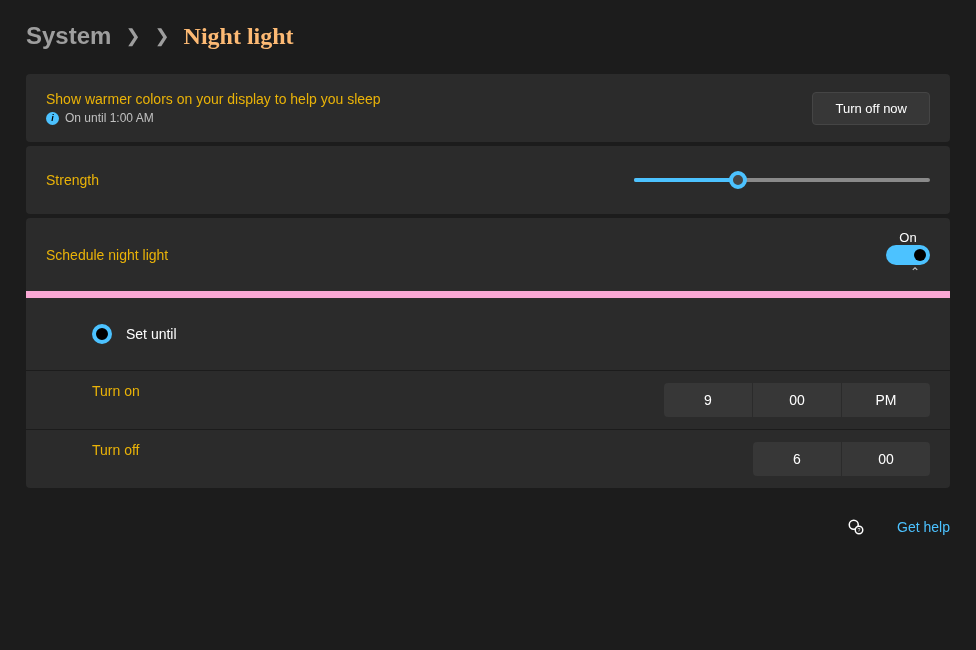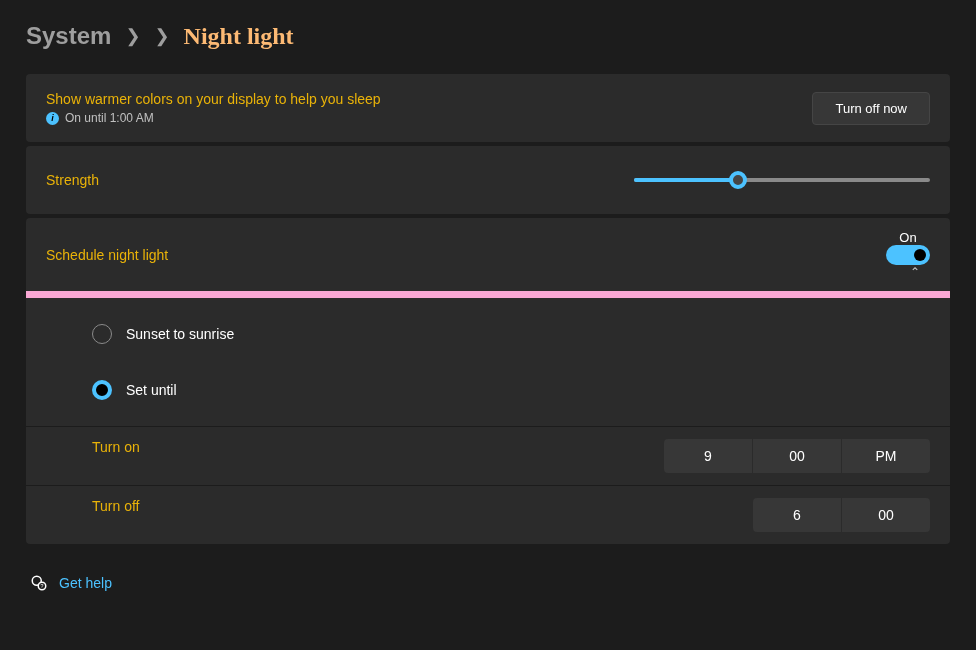--- a/index.html
+++ b/index.html
@@ -197,26 +197,27 @@
     }
     .time-box:first-child {
       border-radius: 4px 0 0 4px;
     }
     .time-box:last-child {
       border-radius: 0 4px 4px 0;
     }
     .help-link {
       display: flex;
       align-items: center;
-      gap: 11px;
+      gap: 32px;
       margin-top: 30px;
       color: #4cc2ff;
       font-size: 14px;
       cursor: pointer;
       padding-left: 4px;
+      justify-content: flex-end;
     }
     .help-icon {
       width: 18px;
       height: 18px;
       color: #ffffff;
     }
     .radio-section {
       padding-top: 8px;
       padding-bottom: 8px;
       border-top: 0;
@@ -264,24 +265,20 @@
       <span class="toggle-label">On</span>
       <div class="toggle">
         <div class="toggle-knob"></div>
       </div>
       <span class="chevron">⌃</span>
     </div>
   </div>
   <div class="expand-body">
     <div class="radio-section">
       <div class="radio-row">
-        <div class="radio"></div>
-        <span class="radio-label">Sunset to sunrise</span>
-      </div>
-      <div class="radio-row">
         <div class="radio selected"></div>
         <span class="radio-label">Set until</span>
       </div>
     </div>
     <div class="time-row">
       <span class="card-title">Turn on</span>
       <div class="time-group">
         <div class="time-box">9</div>
         <div class="time-box">00</div>
         <div class="time-box">PM</div>

